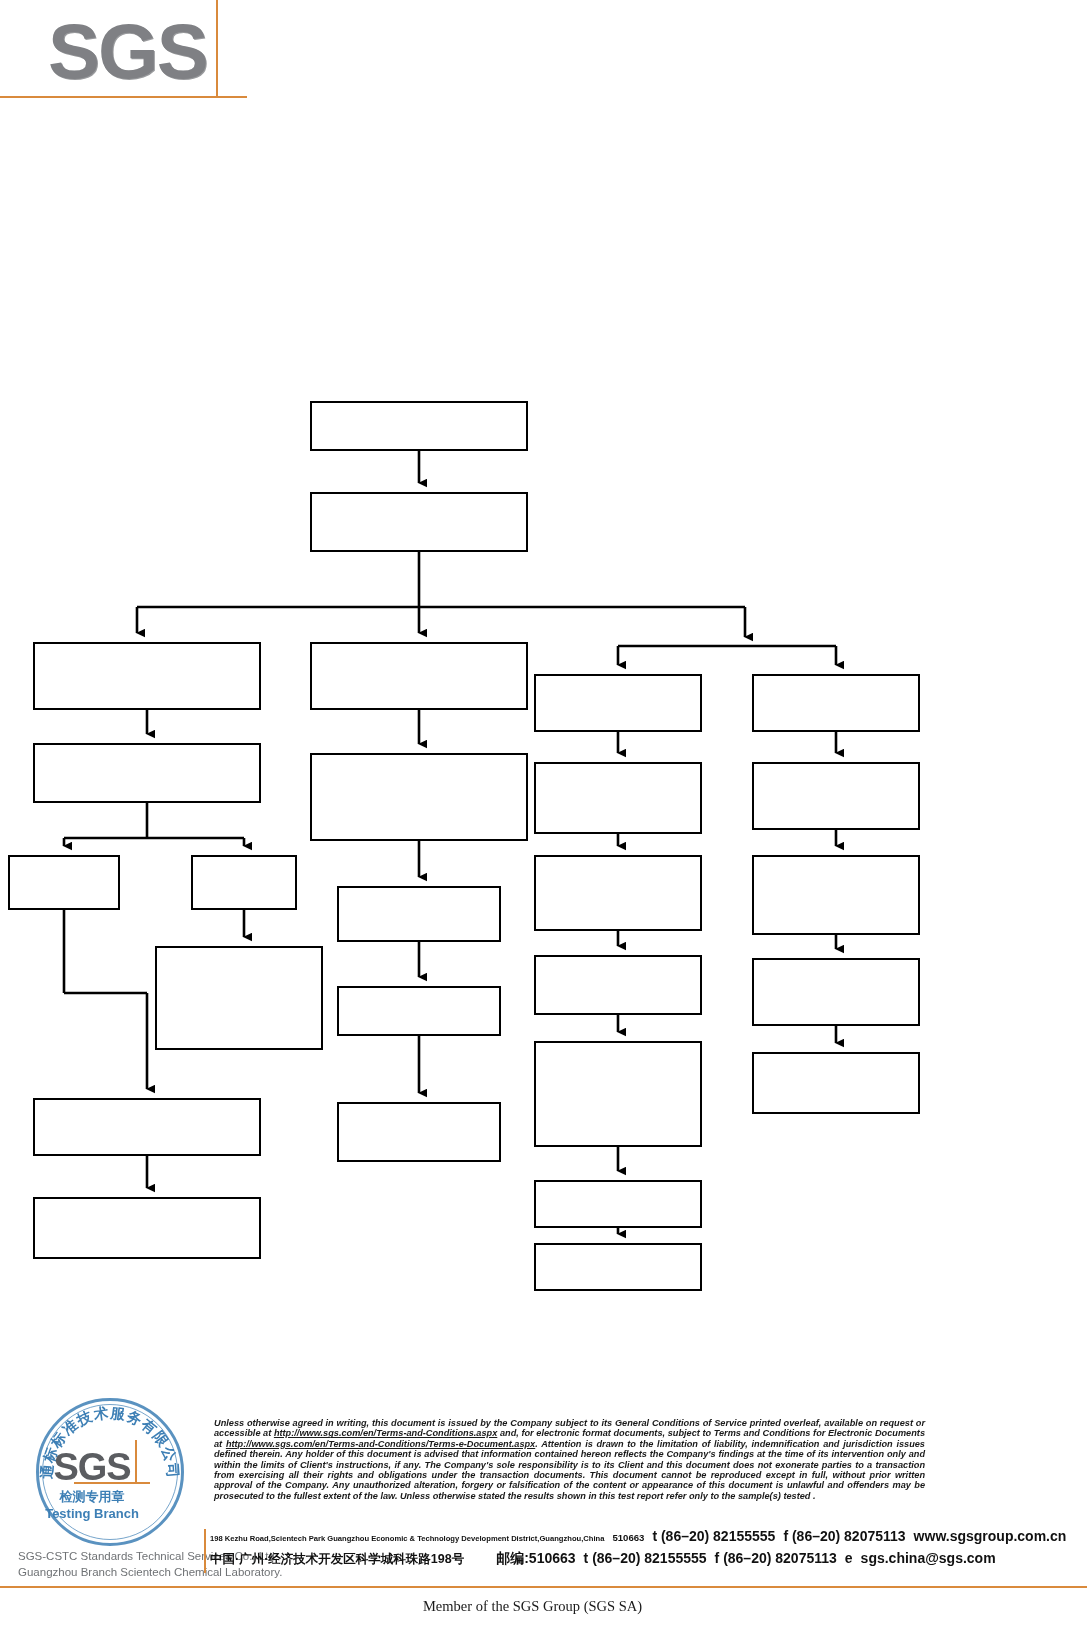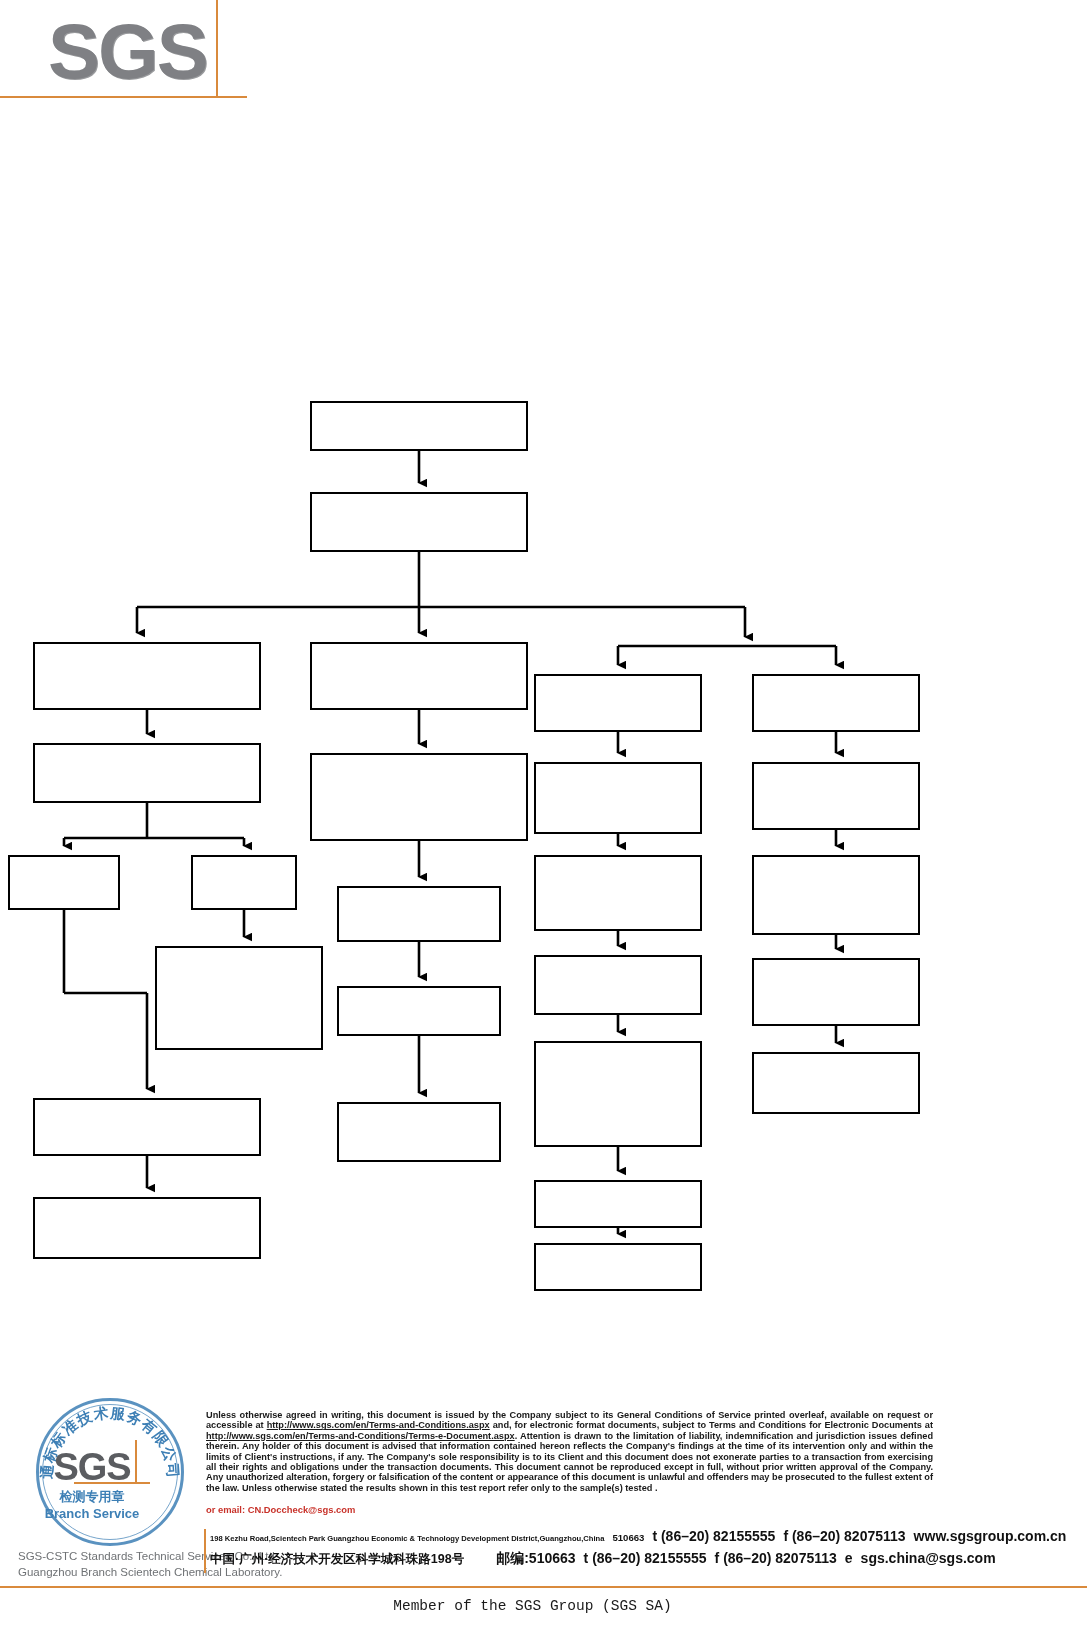--- a/index.html
+++ b/index.html
@@ -55,41 +55,41 @@
   }
   #seal-under1{top:158px;}
   #seal-under2{top:174px;}
 
   #legal{
     position:absolute;left:206px;top:44px;width:727px;
     font-family:"Liberation Sans",sans-serif;
     font-size:9.2px;line-height:10.4px;font-weight:bold;color:#1a1a1a;
     text-align:justify;
   }
-  #legal p{margin:0;}
+  #legal p{margin:8px;font-style:italic;}
   #legal a, .ul{text-decoration:underline;color:#1a1a1a;}
 
   #attention{
     position:absolute;left:206px;top:138px;width:727px;
     font-size:9.4px;line-height:11px;font-weight:bold;color:#c8322a;
   }
 
   #addr-block{position:absolute;left:204px;top:162px;width:760px;}
   #addr-vline{position:absolute;left:0px;top:1px;width:2px;height:44px;background:#d98a3c;}
   .addr-row{position:absolute;left:6px;white-space:nowrap;font-weight:bold;color:#111;}
   #addr-en{top:0px;font-size:7.6px;}
   #addr-cn{top:22px;font-size:12.5px;}
   .addr-sep{display:inline-block;width:8px;}
   .sm{font-size:9.6px;}
   .sm2{font-size:14px;margin-top:32px;}
 
   #footer-rule{position:absolute;left:0px;top:1586px;width:1087px;height:2px;background:#d98a3c;}
   #member{
     position:absolute;left:0;top:1598px;width:1065px;text-align:center;
-    font-size:14.5px;color:#1a1a1a;font-family:Liberation Mono, monospace;
+    font-size:14.5px;color:#1a1a1a;font-family:Liberation Serif, serif;
   }
 </style>
 </head>
 <body>
 
 <div id="header">
   <div id="sgs-logo-text">SGS</div>
   <div id="logo-vline"></div>
   <div id="logo-hline"></div>
 </div>
@@ -182,31 +182,30 @@
           <path id="arcpath" d="M 16,78 A 58,58 0 0 1 132,78" fill="none"></path>
         </defs>
       <text font-size="14.5" font-weight="bold" fill="#3d7fb5" font-family="DejaVu Sans, sans-serif" letter-spacing="1.2">
         <textPath href="#arcpath" startOffset="50%" text-anchor="middle">通标标准技术服务有限公司</textPath>
       </text>
     </svg>
     <div id="seal-sgs">SGS</div>
     <div id="seal-sgs-v"></div>
     <div id="seal-sgs-h"></div>
     <div id="seal-cn">检测专用章</div>
-    <div id="seal-en">Branch Service</div>
+    <div id="seal-en">Testing Branch</div>
     <div class="seal-under" id="seal-under1">SGS-CSTC Standards Technical Services Co., Ltd.</div>
     <div class="seal-under" id="seal-under2">Guangzhou Branch Scientech Chemical Laboratory.</div>
   </div>
 
   <div id="legal">
     <p>Unless otherwise agreed in writing, this document is issued by the Company subject to its General Conditions of Service printed overleaf, available on request or accessible at <span class="ul">http://www.sgs.com/en/Terms-and-Conditions.aspx</span> and, for electronic format documents, subject to Terms and Conditions for Electronic Documents at <span class="ul">http://www.sgs.com/en/Terms-and-Conditions/Terms-e-Document.aspx</span>. Attention is drawn to the limitation of liability, indemnification and jurisdiction issues defined therein. Any holder of this document is advised that information contained hereon reflects the Company's findings at the time of its intervention only and within the limits of Client's instructions, if any. The Company's sole responsibility is to its Client and this document does not exonerate parties to a transaction from exercising all their rights and obligations under the transaction documents. This document cannot be reproduced except in full, without prior written approval of the Company. Any unauthorized alteration, forgery or falsification of the content or appearance of this document is unlawful and offenders may be prosecuted to the fullest extent of the law. Unless otherwise stated the results shown in this test report refer only to the sample(s) tested .</p>
   </div>
 
   <div id="attention">
-    <div>or email: CN.Doccheck@sgs.com</div>
   </div>
 
   <div id="addr-block">
     <div id="addr-vline"></div>
 
     <div class="addr-row" id="addr-en">
       <span>198 Kezhu Road,Scientech Park Guangzhou Economic &amp; Technology Development District,Guangzhou,China</span><span class="addr-sep"></span><span class="sm">510663</span><span class="addr-sep"></span><span class="sm2">t (86–20) 82155555</span><span class="addr-sep"></span><span class="sm2">f (86–20) 82075113</span><span class="addr-sep"></span><span class="sm2">www.sgsgroup.com.cn</span>
     </div>
 
     <div class="addr-row" id="addr-cn">

